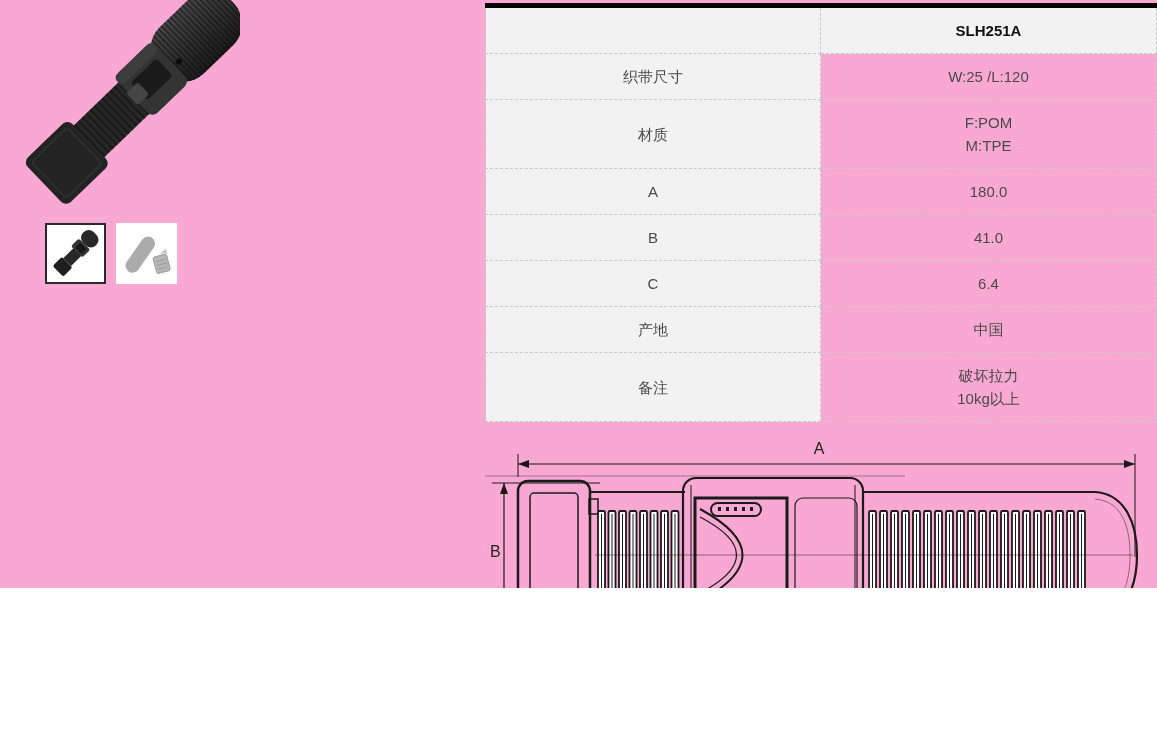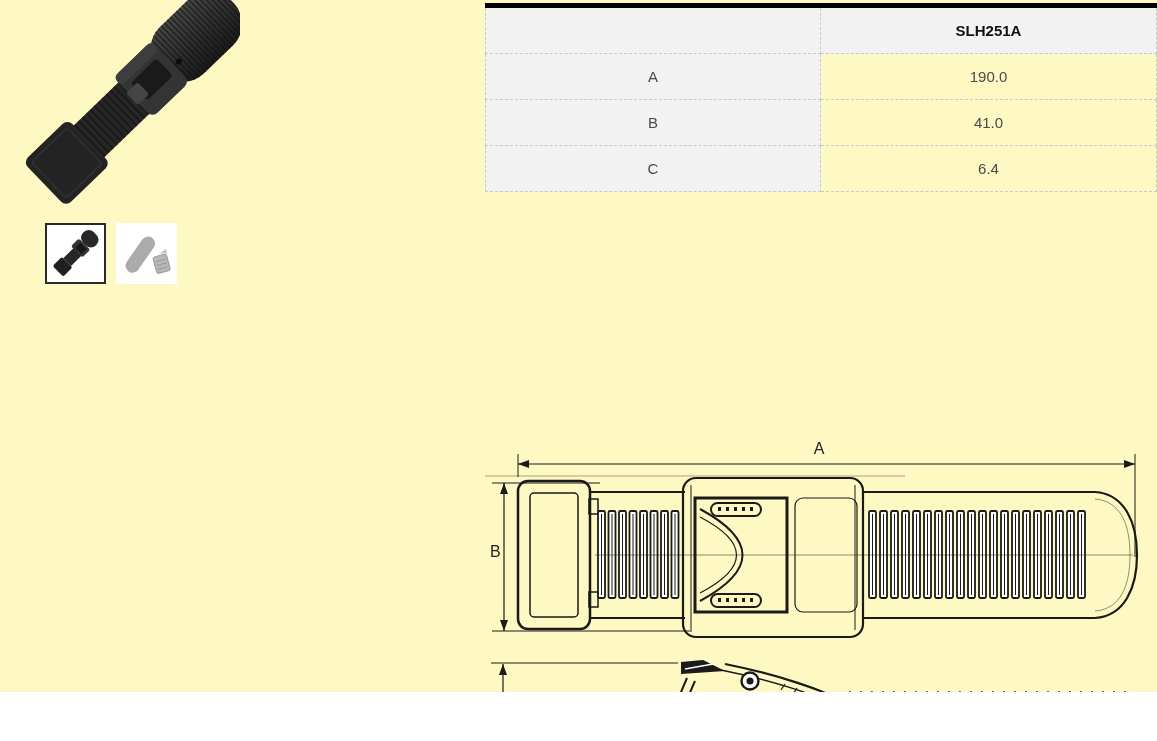--- a/index.html
+++ b/index.html
@@ -6,21 +6,21 @@
     --table-top-border:#000000;
     --table-label-bg:#f2f2f2;
     --table-border:#c9c9c9;
     --text:#4a4a4a;
     --header-text:#111111;
     --line:#1a1a1a;
   }
   *{margin:0;padding:0;box-sizing:border-box;}
   html,body{background:#ffffff;}
   body{font-family:"Liberation Sans","DejaVu Sans",sans-serif;color:var(--text);}
-  .page{position:relative;width:1157px;height:692px;background:#fef9c3;overflow:hidden;}
+  .page{position:relative;width:1157px;height:588px;background:#f9a8d4;overflow:hidden;}
 
   
   .photo-wrap{position:absolute;left:10px;top:0;width:230px;height:215px;}
   .thumbs{position:absolute;left:45px;top:223px;display:flex;gap:10px;}
   .thumb{width:61px;height:61px;background:#fff;display:flex;align-items:center;justify-content:center;cursor:pointer;}
   .thumb.selected{border:2px solid #2a2a2a;}
 
   
   .spec-table{position:absolute;left:485px;top:3px;width:672px;border-collapse:collapse;
               border-top:5px solid var(--table-top-border);font-size:15px;}
@@ -101,35 +101,61 @@
 
   <table class="spec-table">
     <tbody>
         <tr class="hdr">
           <td class="lbl"></td>
           <td class="val">
             <div>SLH251A</div>
           </td>
         </tr>
         <tr>
+          <td class="lbl">织带尺寸</td>
+          <td class="val">
+            <div>W:25 /L:120</div>
+          </td>
+        </tr>
+        <tr>
+          <td class="lbl">材质</td>
+          <td class="val">
+            <div>F:POM</div>
+            <div>M:TPE</div>
+          </td>
+        </tr>
+        <tr>
           <td class="lbl">A</td>
           <td class="val">
-            <div>190.0</div>
+            <div>180.0</div>
           </td>
         </tr>
         <tr>
           <td class="lbl">B</td>
           <td class="val">
             <div>41.0</div>
           </td>
         </tr>
         <tr>
           <td class="lbl">C</td>
           <td class="val">
             <div>6.4</div>
+          </td>
+        </tr>
+        <tr>
+          <td class="lbl">产地</td>
+          <td class="val">
+            <div>中国</div>
+          </td>
+        </tr>
+        <tr>
+          <td class="lbl">备注</td>
+          <td class="val">
+            <div>破坏拉力</div>
+            <div>10kg以上</div>
           </td>
         </tr>
       </tbody>
   </table>
 
   <div class="draw-top">
     <svg width="672" height="208" viewBox="0 0 672 208">
 
       <g stroke="currentColor">
         <text class="dim-text" x="334" y="17" text-anchor="middle" stroke="none">A</text>

